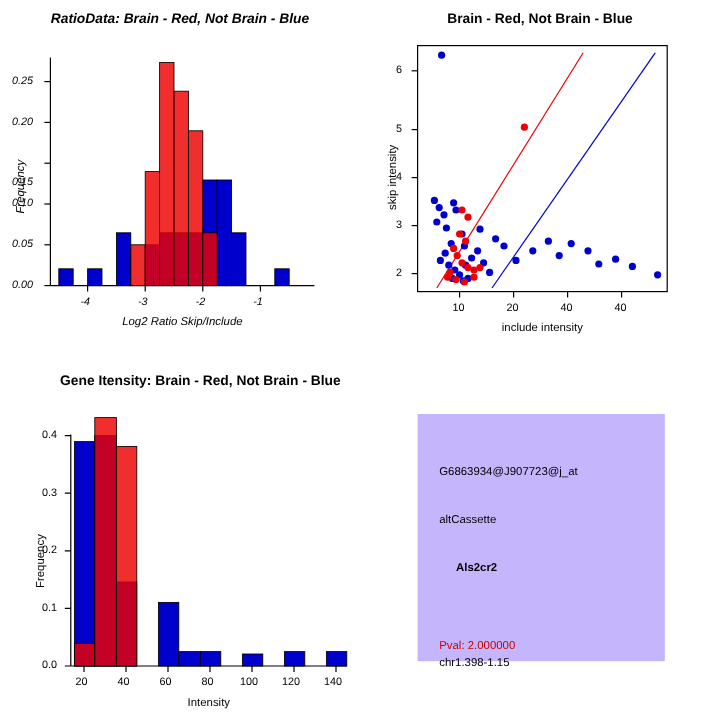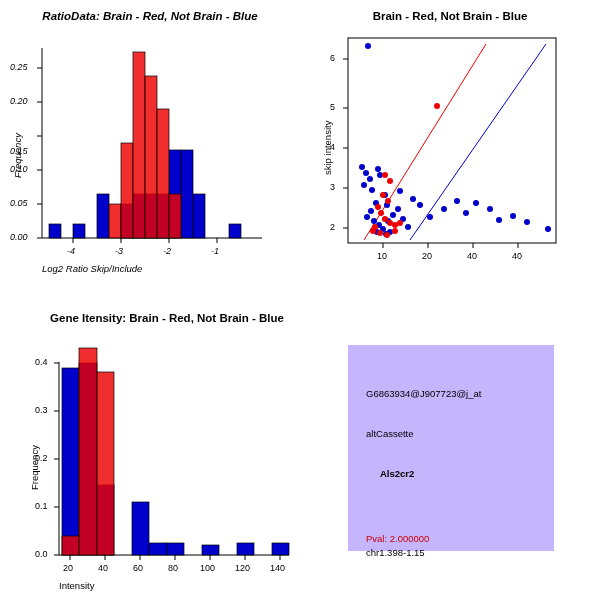--- a/index.html
+++ b/index.html
@@ -1,20 +1,20 @@
 <!DOCTYPE html>
 <html><head>
 <meta charset="utf-8">
 <style>
   html,body{margin:0;padding:0;background:#ffffff;}
   body{width:600px;height:600px;font-family:"Liberation Sans",sans-serif;color:#000;}
   .page{position:relative;width:600px;height:600px;overflow:hidden;}
   .panel{position:absolute;}
   .title{font-size:11.5px;font-weight:bold;text-align:center;white-space:nowrap;}
-  .axlabel{font-size:9.5px;white-space:nowrap;}
+  .axlabel{font-size:9.5px;text-align:center;white-space:nowrap;}
   .ticklab{position:absolute;font-size:9px;white-space:nowrap;}
   .vlabel{position:absolute;font-size:9.5px;white-space:nowrap;transform-origin:0 0;transform:rotate(-90deg);}
   svg{display:block;}
   .infobox{background:#c4b5fd;}
   .infoline{position:absolute;font-size:9.5px;white-space:nowrap;}
   .pval{color:#cc0000;}
 </style>
 </head>
 <body>
 
@@ -163,20 +163,21 @@
     <div class="ticklab" style="left:30px;top:182px;">3</div>
     <div class="ticklab" style="left:30px;top:142px;">4</div>
     <div class="ticklab" style="left:30px;top:102px;">5</div>
     <div class="ticklab" style="left:30px;top:53px;">6</div>
 
     <div class="ticklab" style="left:67px;top:251px;margin-left:10px;">10</div>
     <div class="ticklab" style="left:122px;top:251px;">20</div>
     <div class="ticklab" style="left:167px;top:251px;">40</div>
     <div class="ticklab" style="left:212px;top:251px;">40</div>
 
+    <div class="axlabel" style="position:absolute;left:48px;top:268px;width:208px;">include intensity</div>
     <div class="vlabel" style="left:22px;top:175px;">skip intensity</div>
   </div>
 
   <div class="panel" style="left:0;top:300px;width:300px;height:300px;margin-left:17px;">
     <div class="title" style="position:absolute;left:0;top:12px;width:300px;">Gene Itensity: Brain - Red, Not Brain - Blue</div>
     <svg width="300" height="300">
       <line x1="42" y1="255" x2="272" y2="255" stroke="#000" stroke-width="1"></line>
       <line x1="42" y1="255" x2="42" y2="62" stroke="#000" stroke-width="1"></line>
 
       <line x1="37" y1="255" x2="42" y2="255" stroke="#000"></line>

